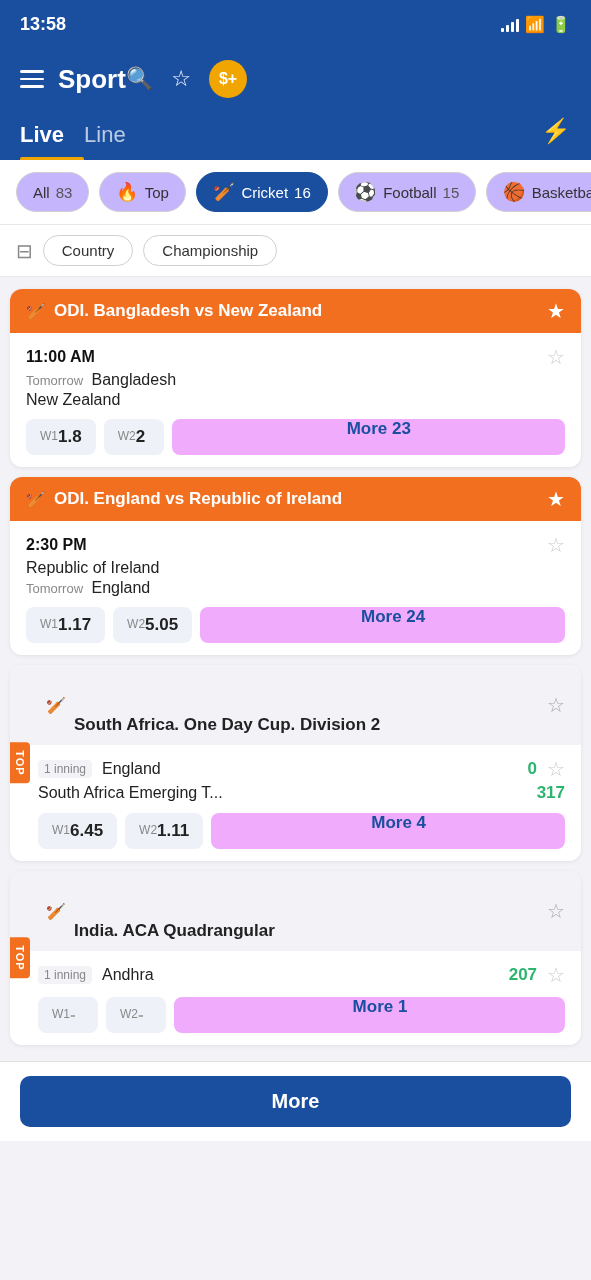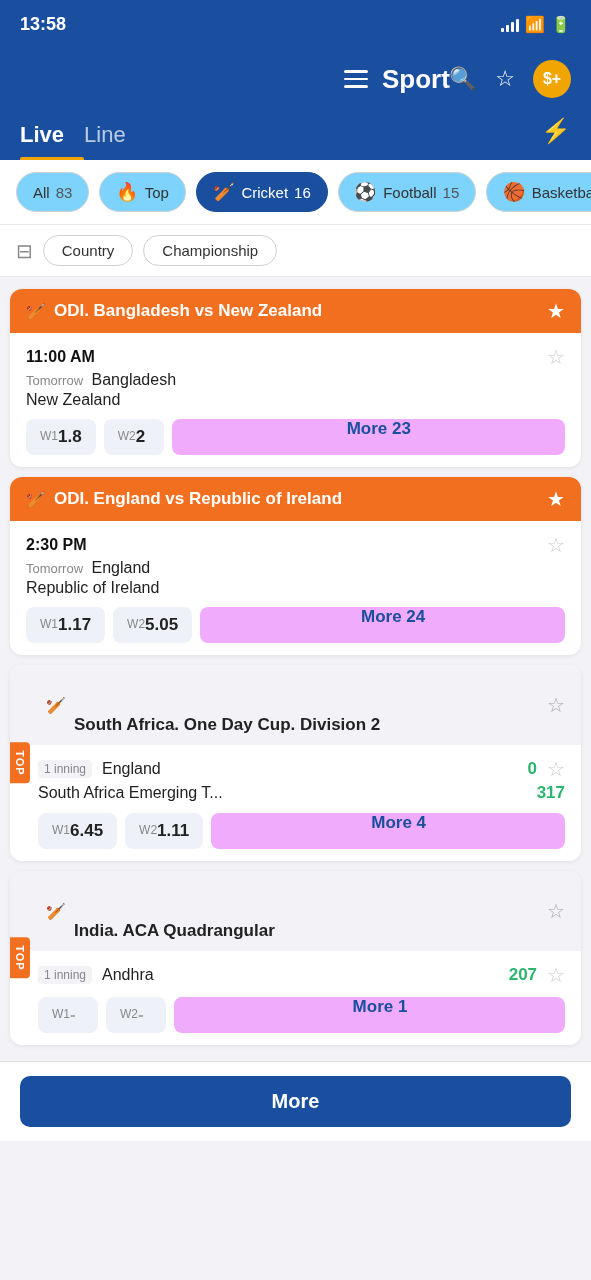--- a/index.html
+++ b/index.html
@@ -42,21 +42,21 @@
       font-size: 16px;
     }
 
     
     .header {
       background: #1a4fa0;
       padding: 12px 20px 0 20px;
     }
     .header-top {
       display: flex;
-      justify-content: flex-end;
+      justify-content: flex-start;
       align-items: center;
       margin-bottom: 16px;
     }
     .header-left {
       display: flex;
       align-items: center;
       gap: 14px;
     }
     .hamburger {
       display: flex;
@@ -155,21 +155,21 @@
     .categories-bar::-webkit-scrollbar { display: none; }
     .cat-pill {
       display: flex;
       align-items: center;
       gap: 6px;
       border-radius: 24px;
       padding: 8px 16px;
       white-space: nowrap;
       cursor: pointer;
       border: 1.5px solid #d0d0d0;
-      background: #7dd3fc;
+      background: #c4b5fd;
     }
     .cat-pill.active {
       background: #1a4fa0;
       border-color: #1a4fa0;
       color: white;
     }
     .cat-pill.active .cat-label {
       color: white;
     }
     .cat-pill.active .cat-count {
@@ -536,27 +536,27 @@
     </div>
     <div class="card-body">
       <div class="match-teams">
         <div class="match-time-row">
           <div>
             <span class="match-time">2:30 PM</span>
           </div>
           <span class="star-btn star-empty">☆</span>
         </div>
         <div style="display:flex;align-items:center;justify-content:space-between;">
+          <span class="team-name">Republic of Ireland</span>
+        </div>
+        <div style="display:flex;align-items:center;justify-content:space-between;">
           <div>
             <span class="match-date">Tomorrow</span>
             <span class="team-name">England</span>
           </div>
-        </div>
-        <div style="display:flex;align-items:center;justify-content:space-between;">
-          <span class="team-name">Republic of Ireland</span>
         </div>
       </div>
       <div class="odds-row">
         <div class="odd-box">
           <span class="odd-label">W1</span>
           <span class="odd-value">1.17</span>
         </div>
         <div class="odd-box">
           <span class="odd-label">W2</span>
           <span class="odd-value">5.05</span>

